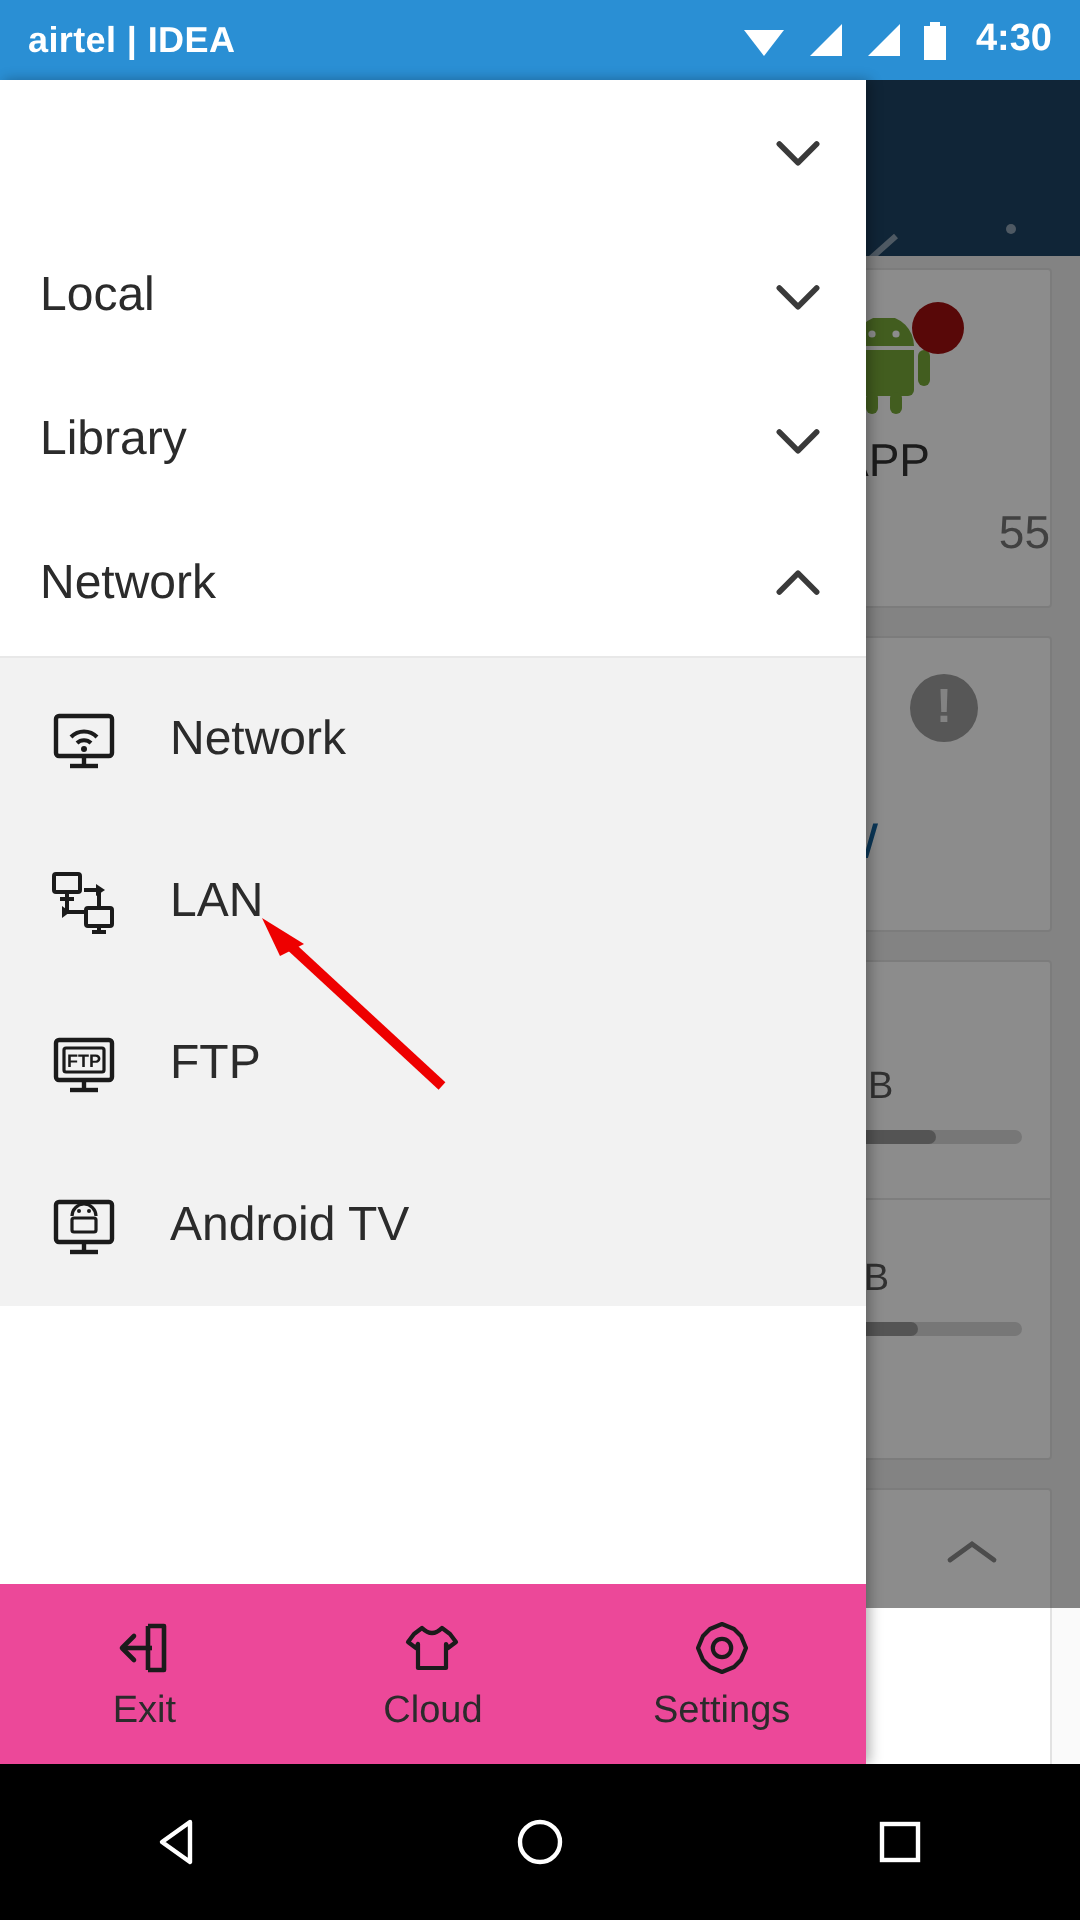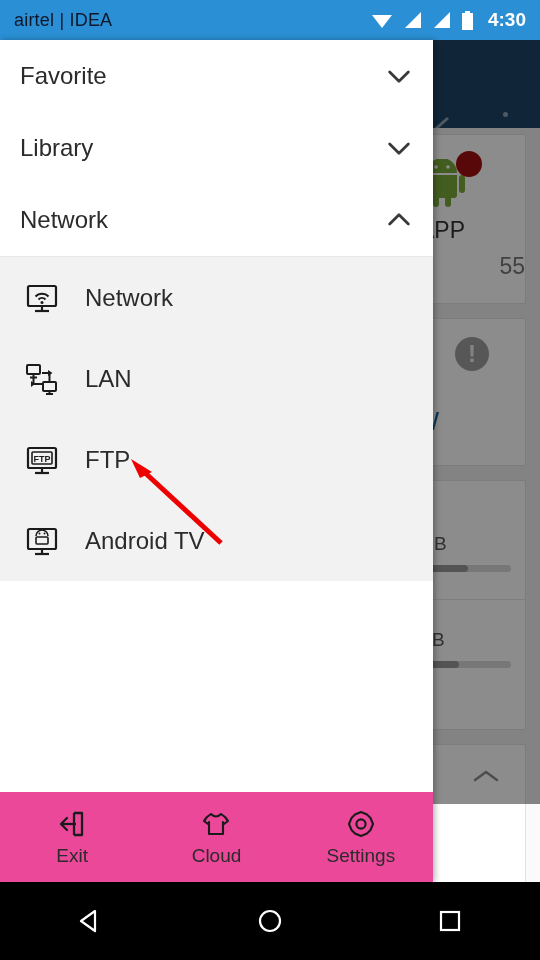--- a/index.html
+++ b/index.html
@@ -52,21 +52,21 @@
   #fab { position:absolute; left:432px; top:758px; width:78px; height:78px; border-radius:50%;
     background:#b8860b; display:flex; align-items:center; justify-content:center; }
 
   #scrim { position:absolute; left:0; top:40px; right:0; bottom:78px; background:rgba(0,0,0,0.45); }
 
   
   #statusbar {
     position:absolute; left:0; top:0; width:540px; height:40px; background:#2a8fd4;
     display:flex; align-items:center; padding:0 14px; z-index:40;
   }
-  #carrier { color:#0f172a; font-size:18px; font-weight:normal; letter-spacing:.2px; }
+  #carrier { color:#ffffff; font-size:18px; font-weight:bold; letter-spacing:.2px; }
   #status-icons { margin-left:auto; display:flex; align-items:center; gap:10px; }
   #clock { color:#fff; font-size:19px; font-weight:bold; margin-left:4px; }
 
   
   #drawer {
     position:absolute; left:0; top:40px; width:433px; bottom:78px;
     background:#ffffff; z-index:50; display:flex; flex-direction:column;
     box-shadow:2px 0 6px rgba(0,0,0,.30);
   }
   #drawer-scroll { flex:1; overflow:hidden; }
@@ -195,26 +195,31 @@
         <rect x="1" y="2" width="11" height="17" fill="#fff"></rect>
       </svg>
       <div id="clock">4:30</div>
     </div>
   </div>
 
   <div id="drawer">
     <div id="drawer-scroll">
 
       <div class="group-row">
-        <div class="group-label">Favorite</div>
         <svg class="group-chev" viewBox="0 0 24 24">
           <path d="M5 9 L12 16 L19 9" fill="none" stroke="#3a3a3a" stroke-width="2.1" stroke-linecap="round" stroke-linejoin="round"></path>
         </svg>
       </div>
 
+      <div class="group-row">
+        <div class="group-label">Local</div>
+        <svg class="group-chev" viewBox="0 0 24 24">
+          <path d="M5 9 L12 16 L19 9" fill="none" stroke="#3a3a3a" stroke-width="2.1" stroke-linecap="round" stroke-linejoin="round"></path>
+        </svg>
+      </div>
 
       <div class="group-row">
         <div class="group-label">Library</div>
         <svg class="group-chev" viewBox="0 0 24 24">
           <path d="M5 9 L12 16 L19 9" fill="none" stroke="#3a3a3a" stroke-width="2.1" stroke-linecap="round" stroke-linejoin="round"></path>
         </svg>
       </div>
 
       <div class="group-row">
         <div class="group-label">Network</div>

